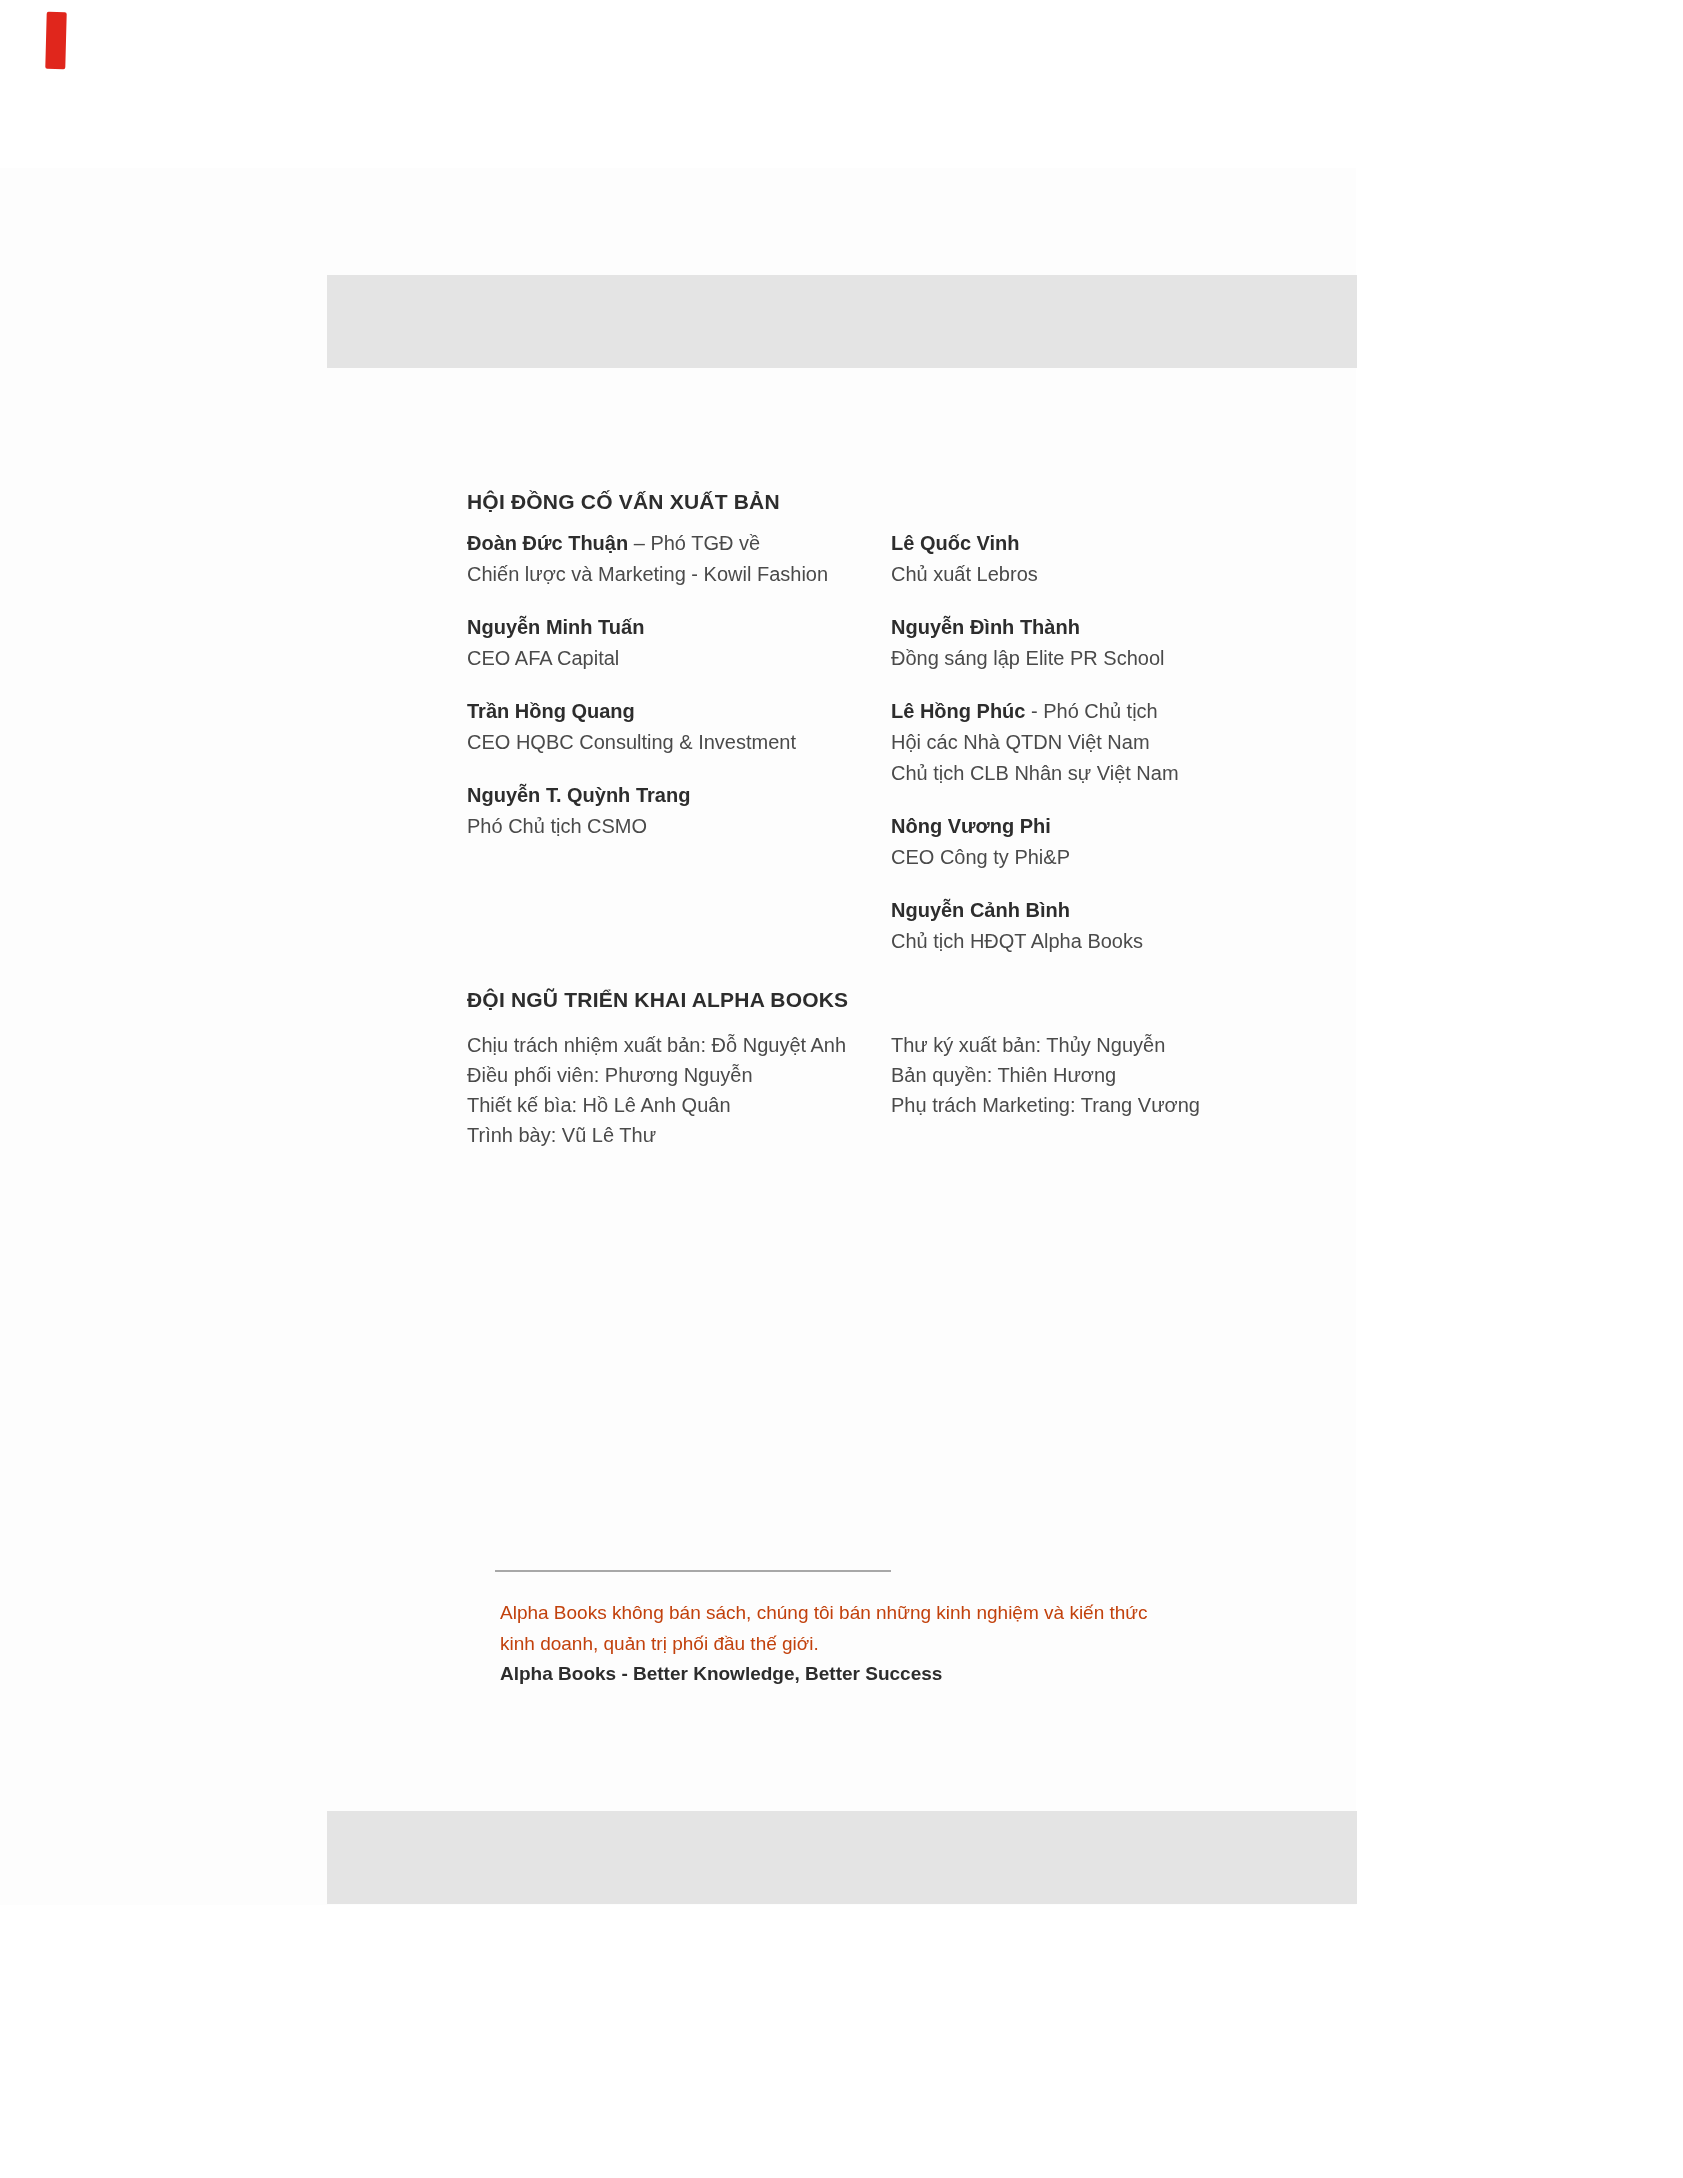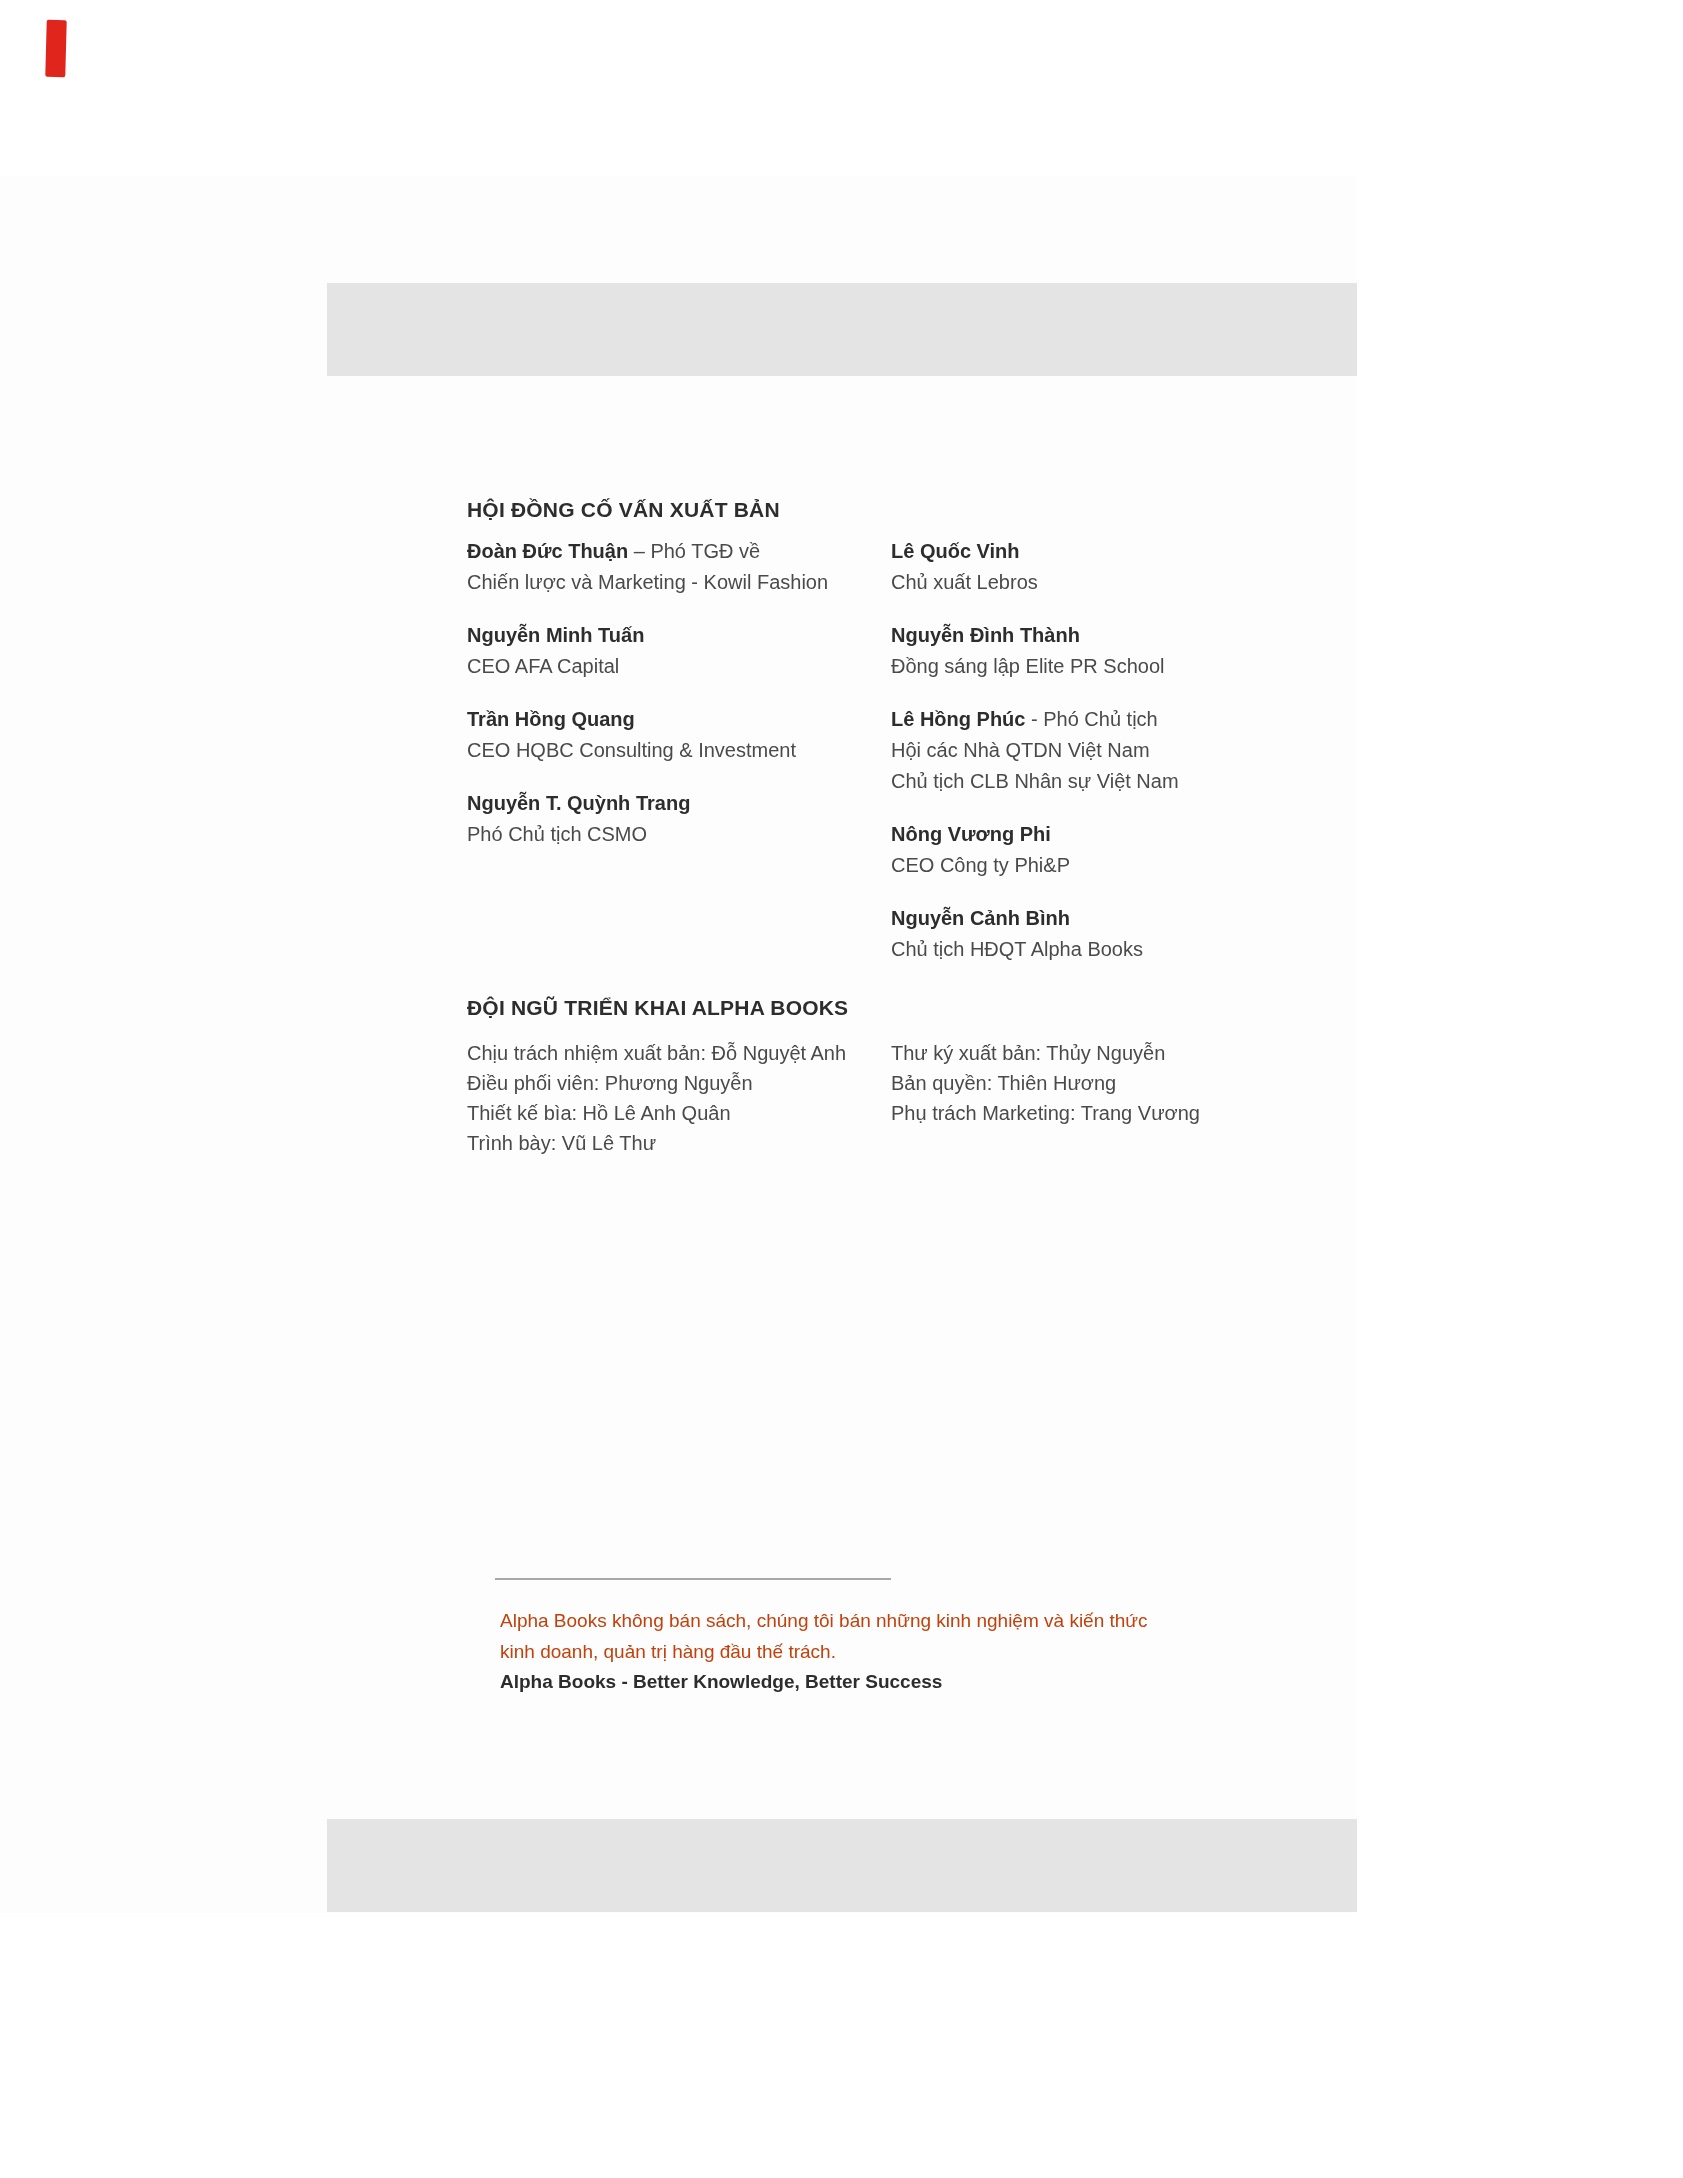--- a/index.html
+++ b/index.html
@@ -1,18 +1,18 @@
 <!DOCTYPE html>
 <html style="--red: #e0261c; --bar: #e4e4e4; --page-tint: #fdfdfd; --ink: #2d2d2d; --body: #4a4a4a;"><head>
 <meta charset="utf-8">
 <style>
   html,body { margin:0; padding:0; background:#ffffff; }
   .canvas {
     position:relative; width:1683px; height:1914px; background:#ffffff;
-    font-family:"Liberation Sans","DejaVu Sans",sans-serif; overflow:hidden;margin-top:8px;
+    font-family:"Liberation Sans","DejaVu Sans",sans-serif; overflow:hidden;
   }
   .page-area { position:absolute; left:0; top:168px; width:1356px; height:1737px;
     background:var(--page-tint,#fdfdfd); }
   .red-mark { position:absolute; left:46px; top:12px; width:20px; height:57px;
     background:var(--red,#e0261c); border-radius:2px; transform:rotate(1.5deg); }
   .bar { position:absolute; left:327px; width:1030px; height:93px; background:var(--bar,#e4e4e4); }
   .bar.top { top:275px; }
   .bar.bottom { top:1811px; }
   .heading { position:absolute; margin:0; font-weight:bold; color:var(--ink,#2d2d2d);
     font-size:21px; line-height:26px; letter-spacing:0.2px; white-space:nowrap; }
@@ -101,19 +101,19 @@
   <div class="team-col right" id="team-right">
       <div class="team-line">Thư ký xuất bản: Thủy Nguyễn</div>
       <div class="team-line">Bản quyền: Thiên Hương</div>
       <div class="team-line">Phụ trách Marketing: Trang Vương</div>
     </div>
 
   <div class="separator"></div>
 
   <div class="quote" id="quote-block">
       <div class="quote-line">Alpha Books không bán sách, chúng tôi bán những kinh nghiệm và kiến thức</div>
-      <div class="quote-line">kinh doanh, quản trị hàng đầu thế trách.</div>
+      <div class="quote-line">kinh doanh, quản trị phối đầu thế giới.</div>
     </div>
 
   <div class="tagline">Alpha Books - Better Knowledge, Better Success</div>
 
 </div>
 
 
 </body></html>

